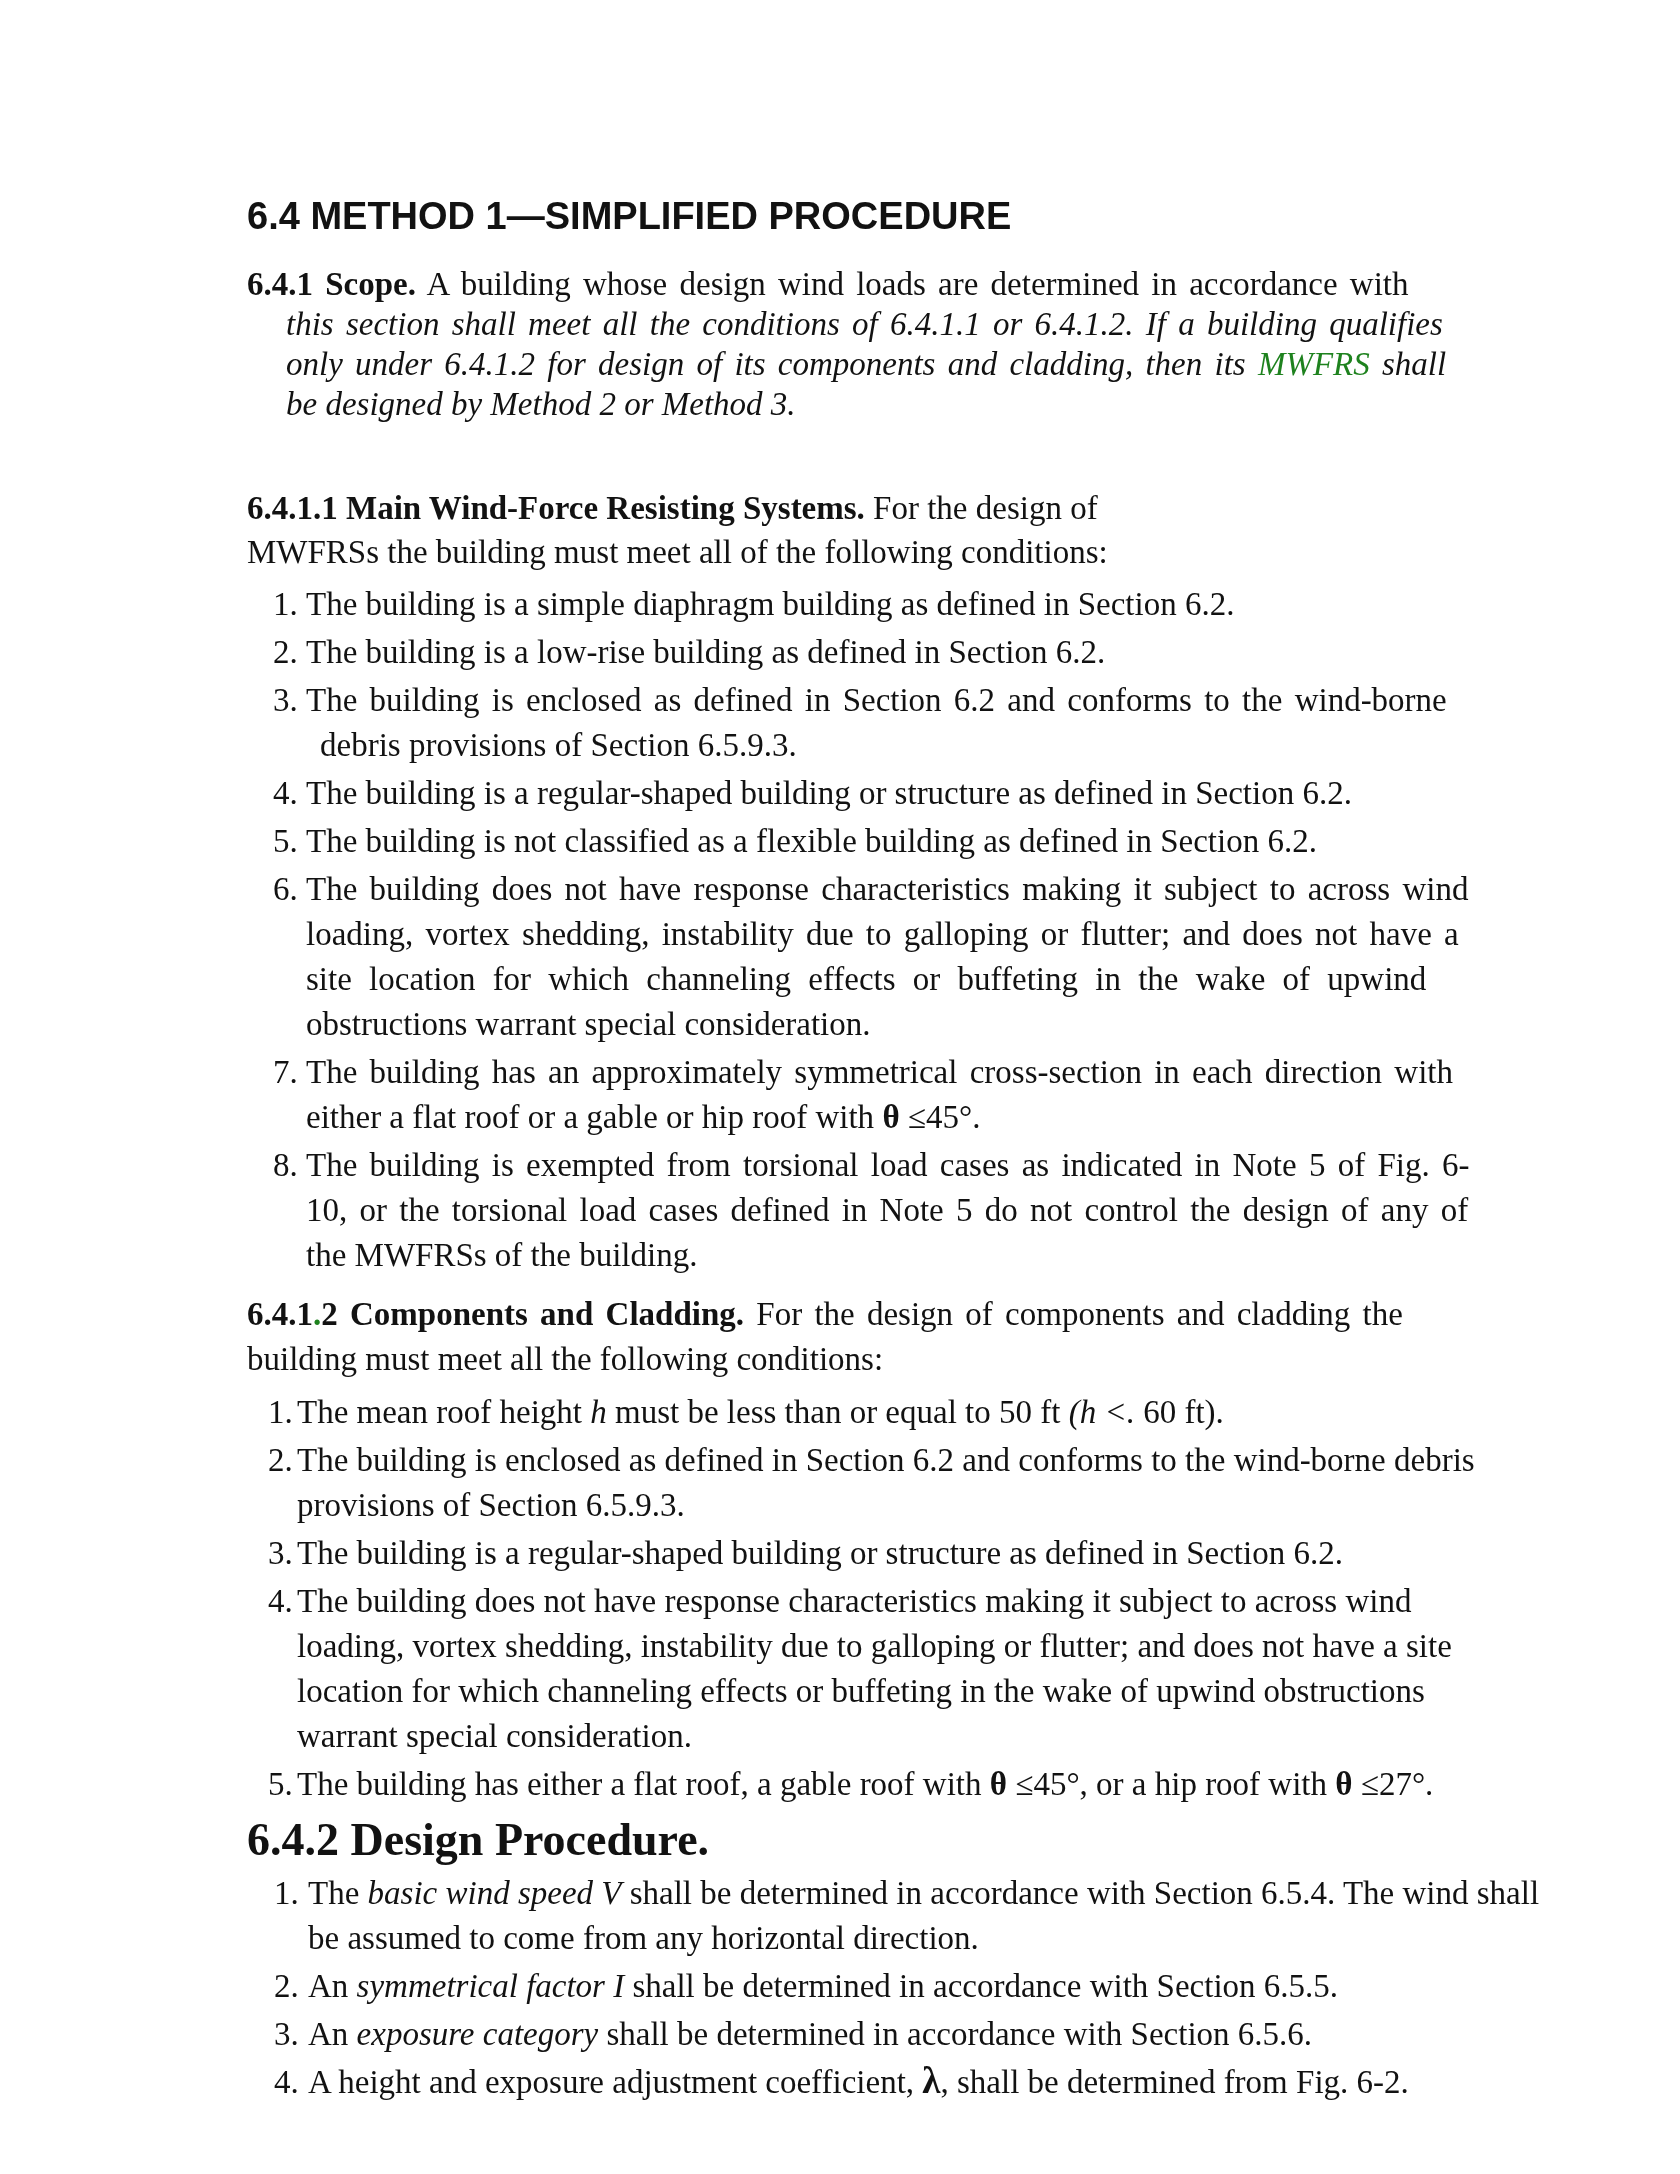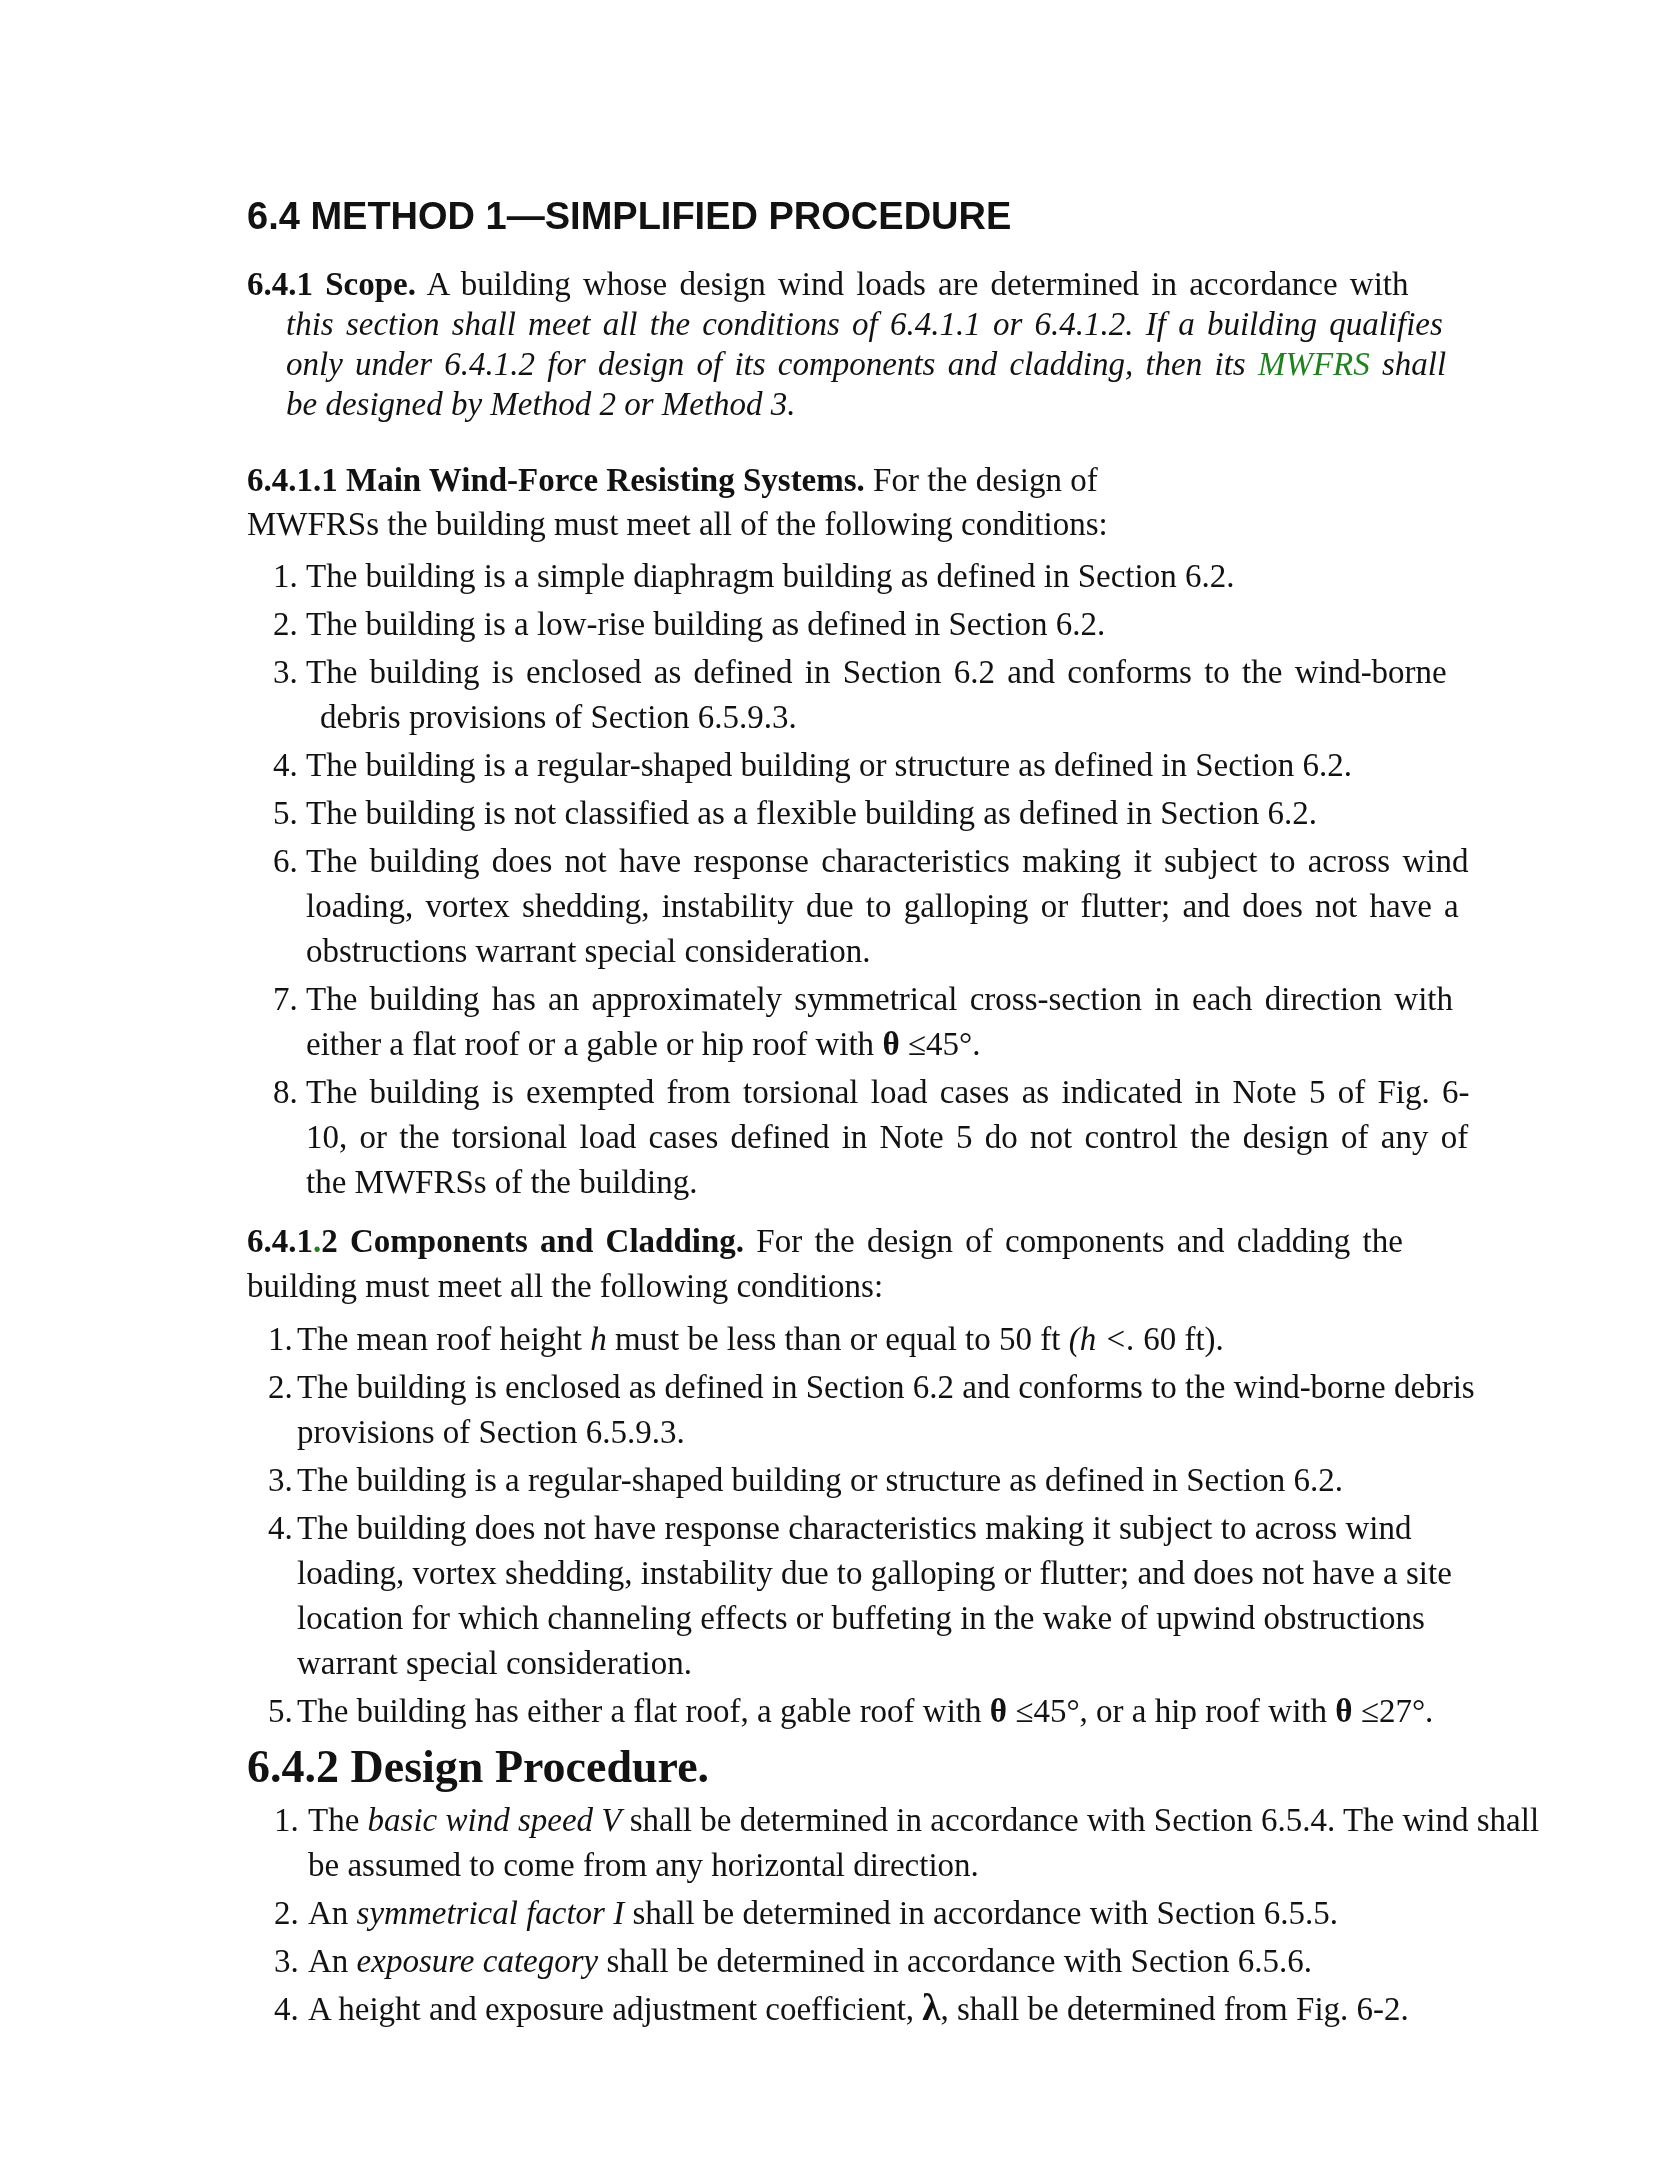--- a/index.html
+++ b/index.html
@@ -22,21 +22,21 @@
   .line{white-space:nowrap;}
   .j1{word-spacing:4px;}
   .j2{word-spacing:9px;}
   .b{font-weight:bold;}
   .i{font-style:italic;}
   .g{color:var(--link-green,#1e821e);}
   .sym{font-weight:bold;font-size:1.12em;line-height:1;}
 
   .b-scope{margin-top:16px;}
   .b-scope .cont{padding-left:39px;font-style:italic;}
-  .b-6411{margin-top:34px;line-height:44px;}
+  .b-6411{margin-top:62px;line-height:44px;}
 
   .item{position:relative;font-size:33px;line-height:45px;margin-top:3px;}
   .num{position:absolute;top:0;}
   .list-a{margin-left:59px;}
   .list-a .num{left:-33px;}
   .list-a .cont{padding-left:14px;}
   .list-b{margin-left:50px;}
   .list-b .num{left:-29px;}
   .list-c{margin-left:61px;}
   .list-c .num{left:-34px;}
@@ -82,20 +82,21 @@
         <div class="line"><span>The building is a regular-shaped building or structure as defined in Section 6.2.</span></div>
       </div>
       <div class="item list-a">
         <span class="num">5.</span>
         <div class="line"><span>The building is not classified as a flexible building as defined in Section 6.2.</span></div>
       </div>
       <div class="item list-a">
         <span class="num">6.</span>
         <div class="line j1"><span>The building does not have response characteristics making it subject to across wind</span></div>
         <div class="line j1"><span>loading, vortex shedding, instability due to galloping or flutter; and does not have a</span></div>
+        <div class="line j2"><span>site location for which channeling effects or buffeting in the wake of upwind</span></div>
         <div class="line"><span>obstructions warrant special consideration.</span></div>
       </div>
       <div class="item list-a">
         <span class="num">7.</span>
         <div class="line j1"><span>The building has an approximately symmetrical cross-section in each direction with</span></div>
         <div class="line"><span>either a flat roof or a gable or hip roof with </span><span class="b">θ</span><span> ≤45°.</span></div>
       </div>
       <div class="item list-a">
         <span class="num">8.</span>
         <div class="line j1"><span>The building is exempted from torsional load cases as indicated in Note 5 of Fig. 6-</span></div>

